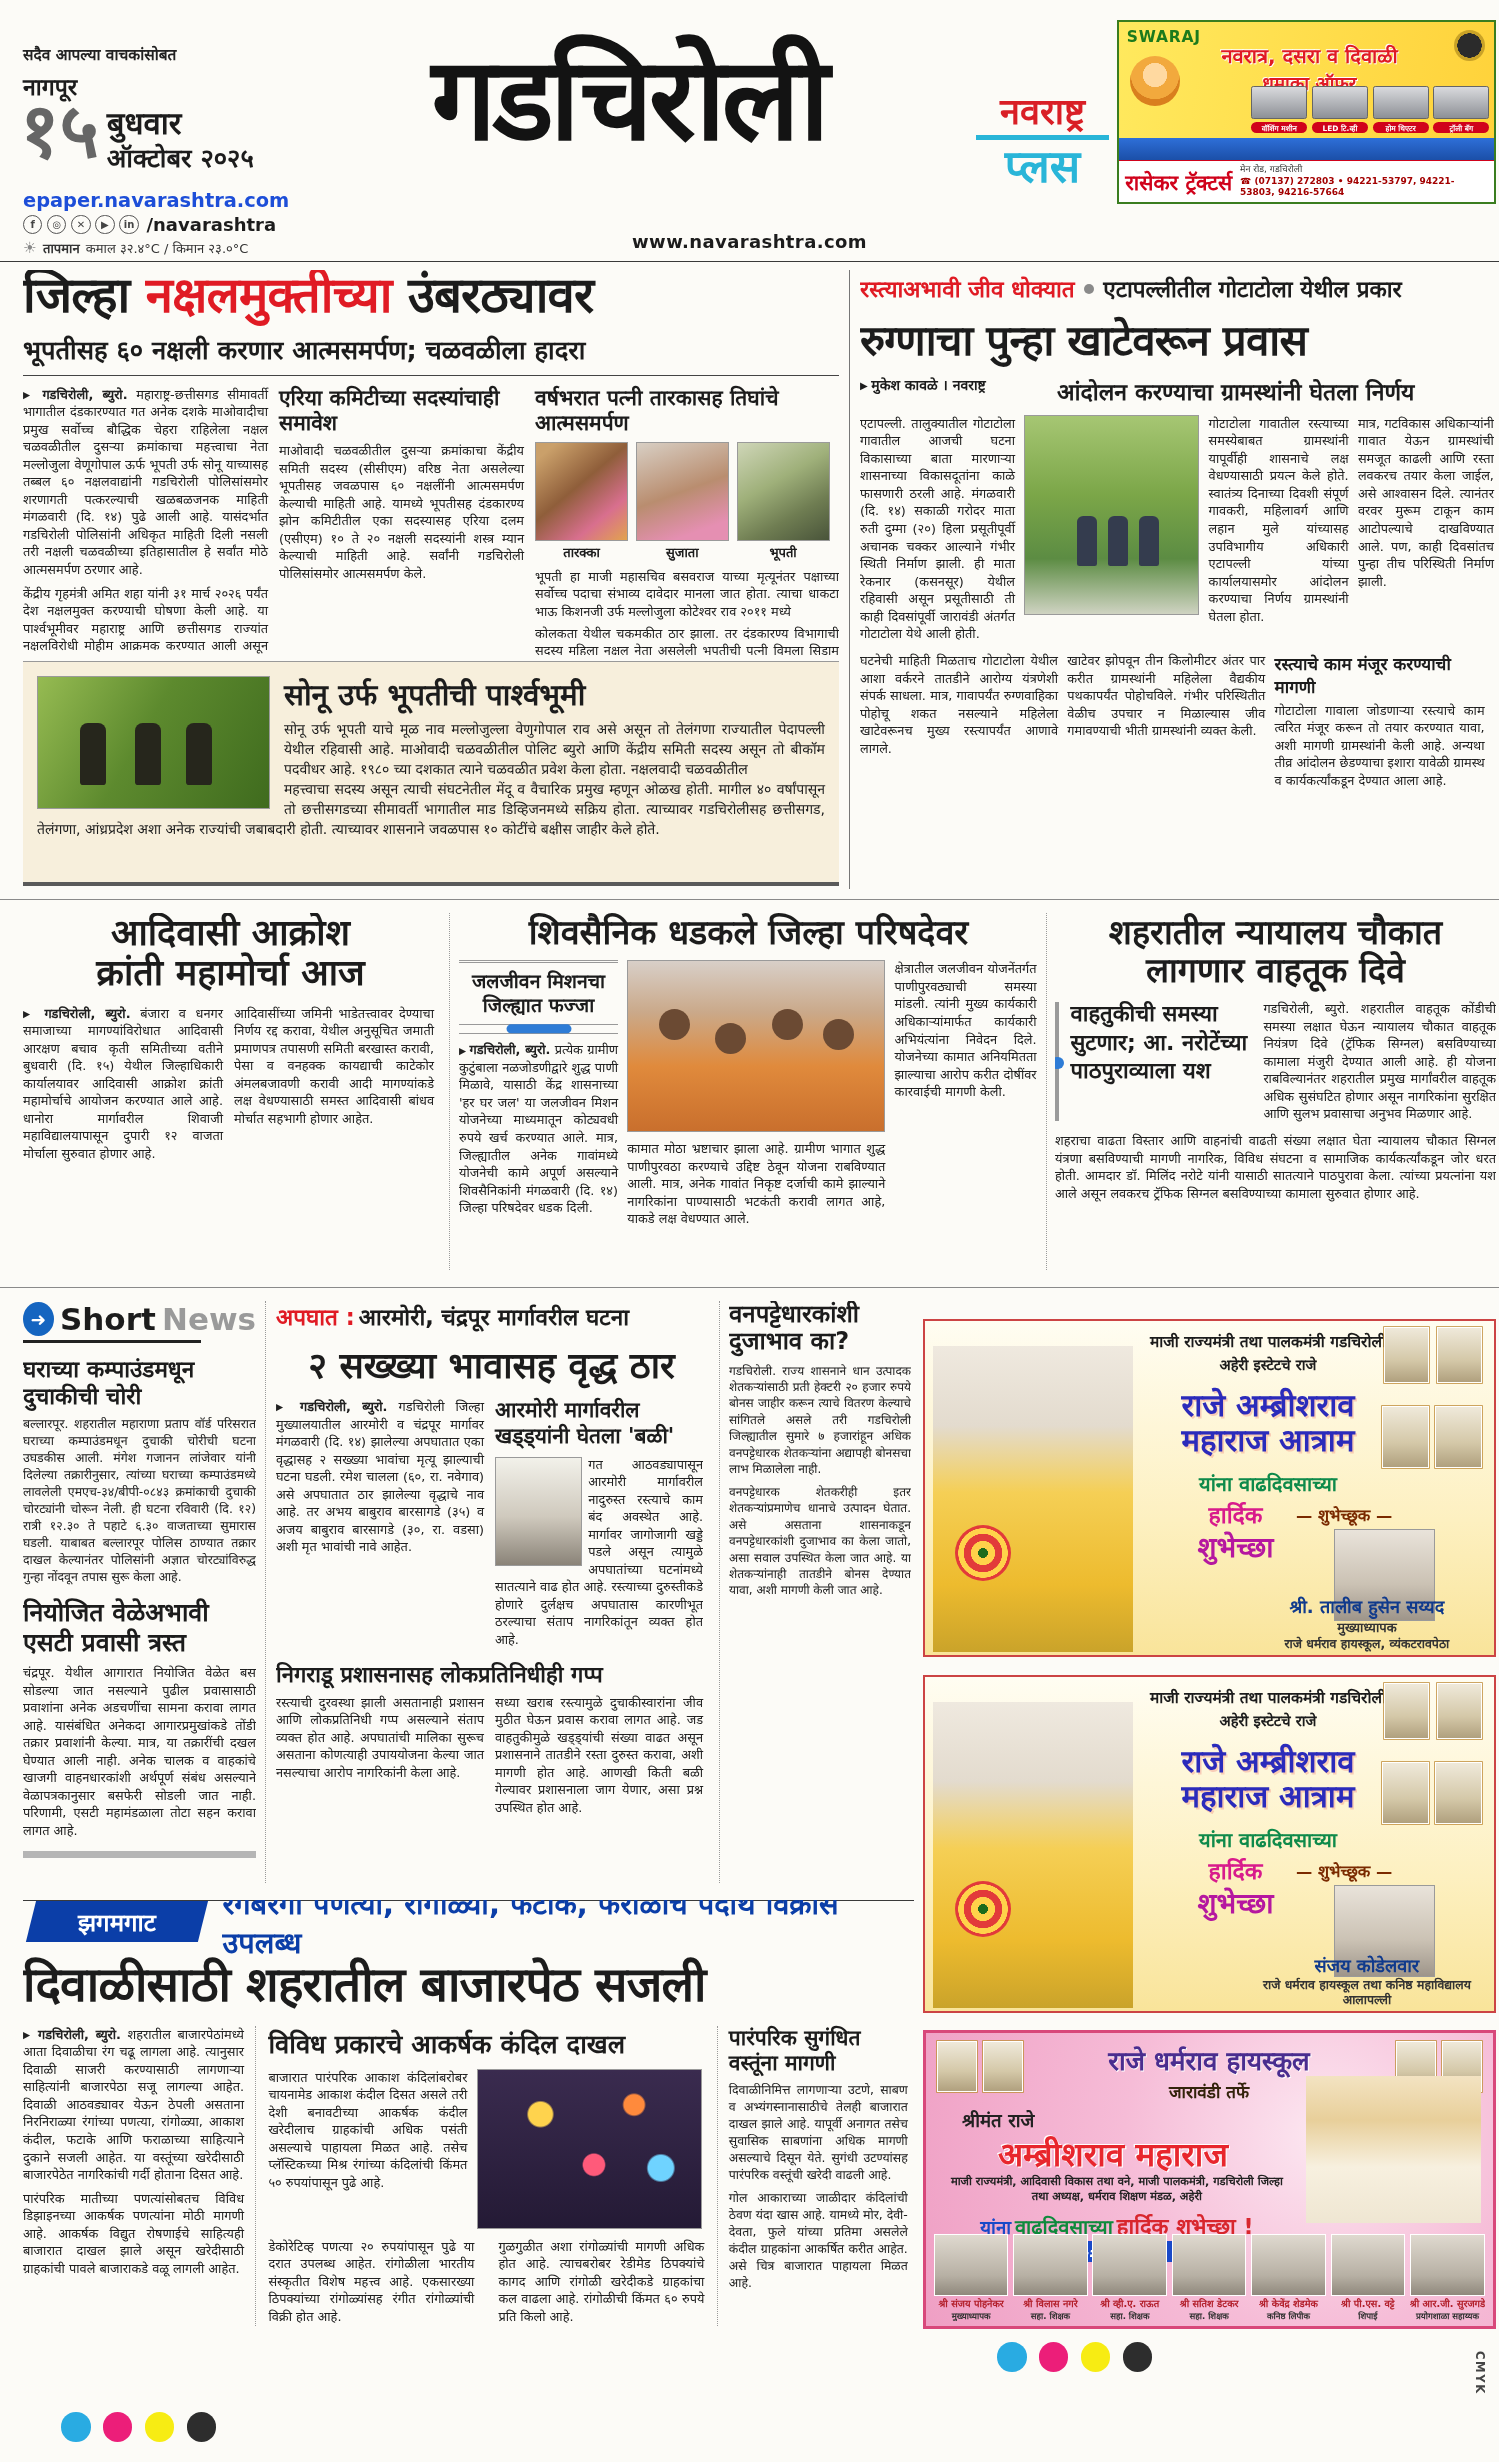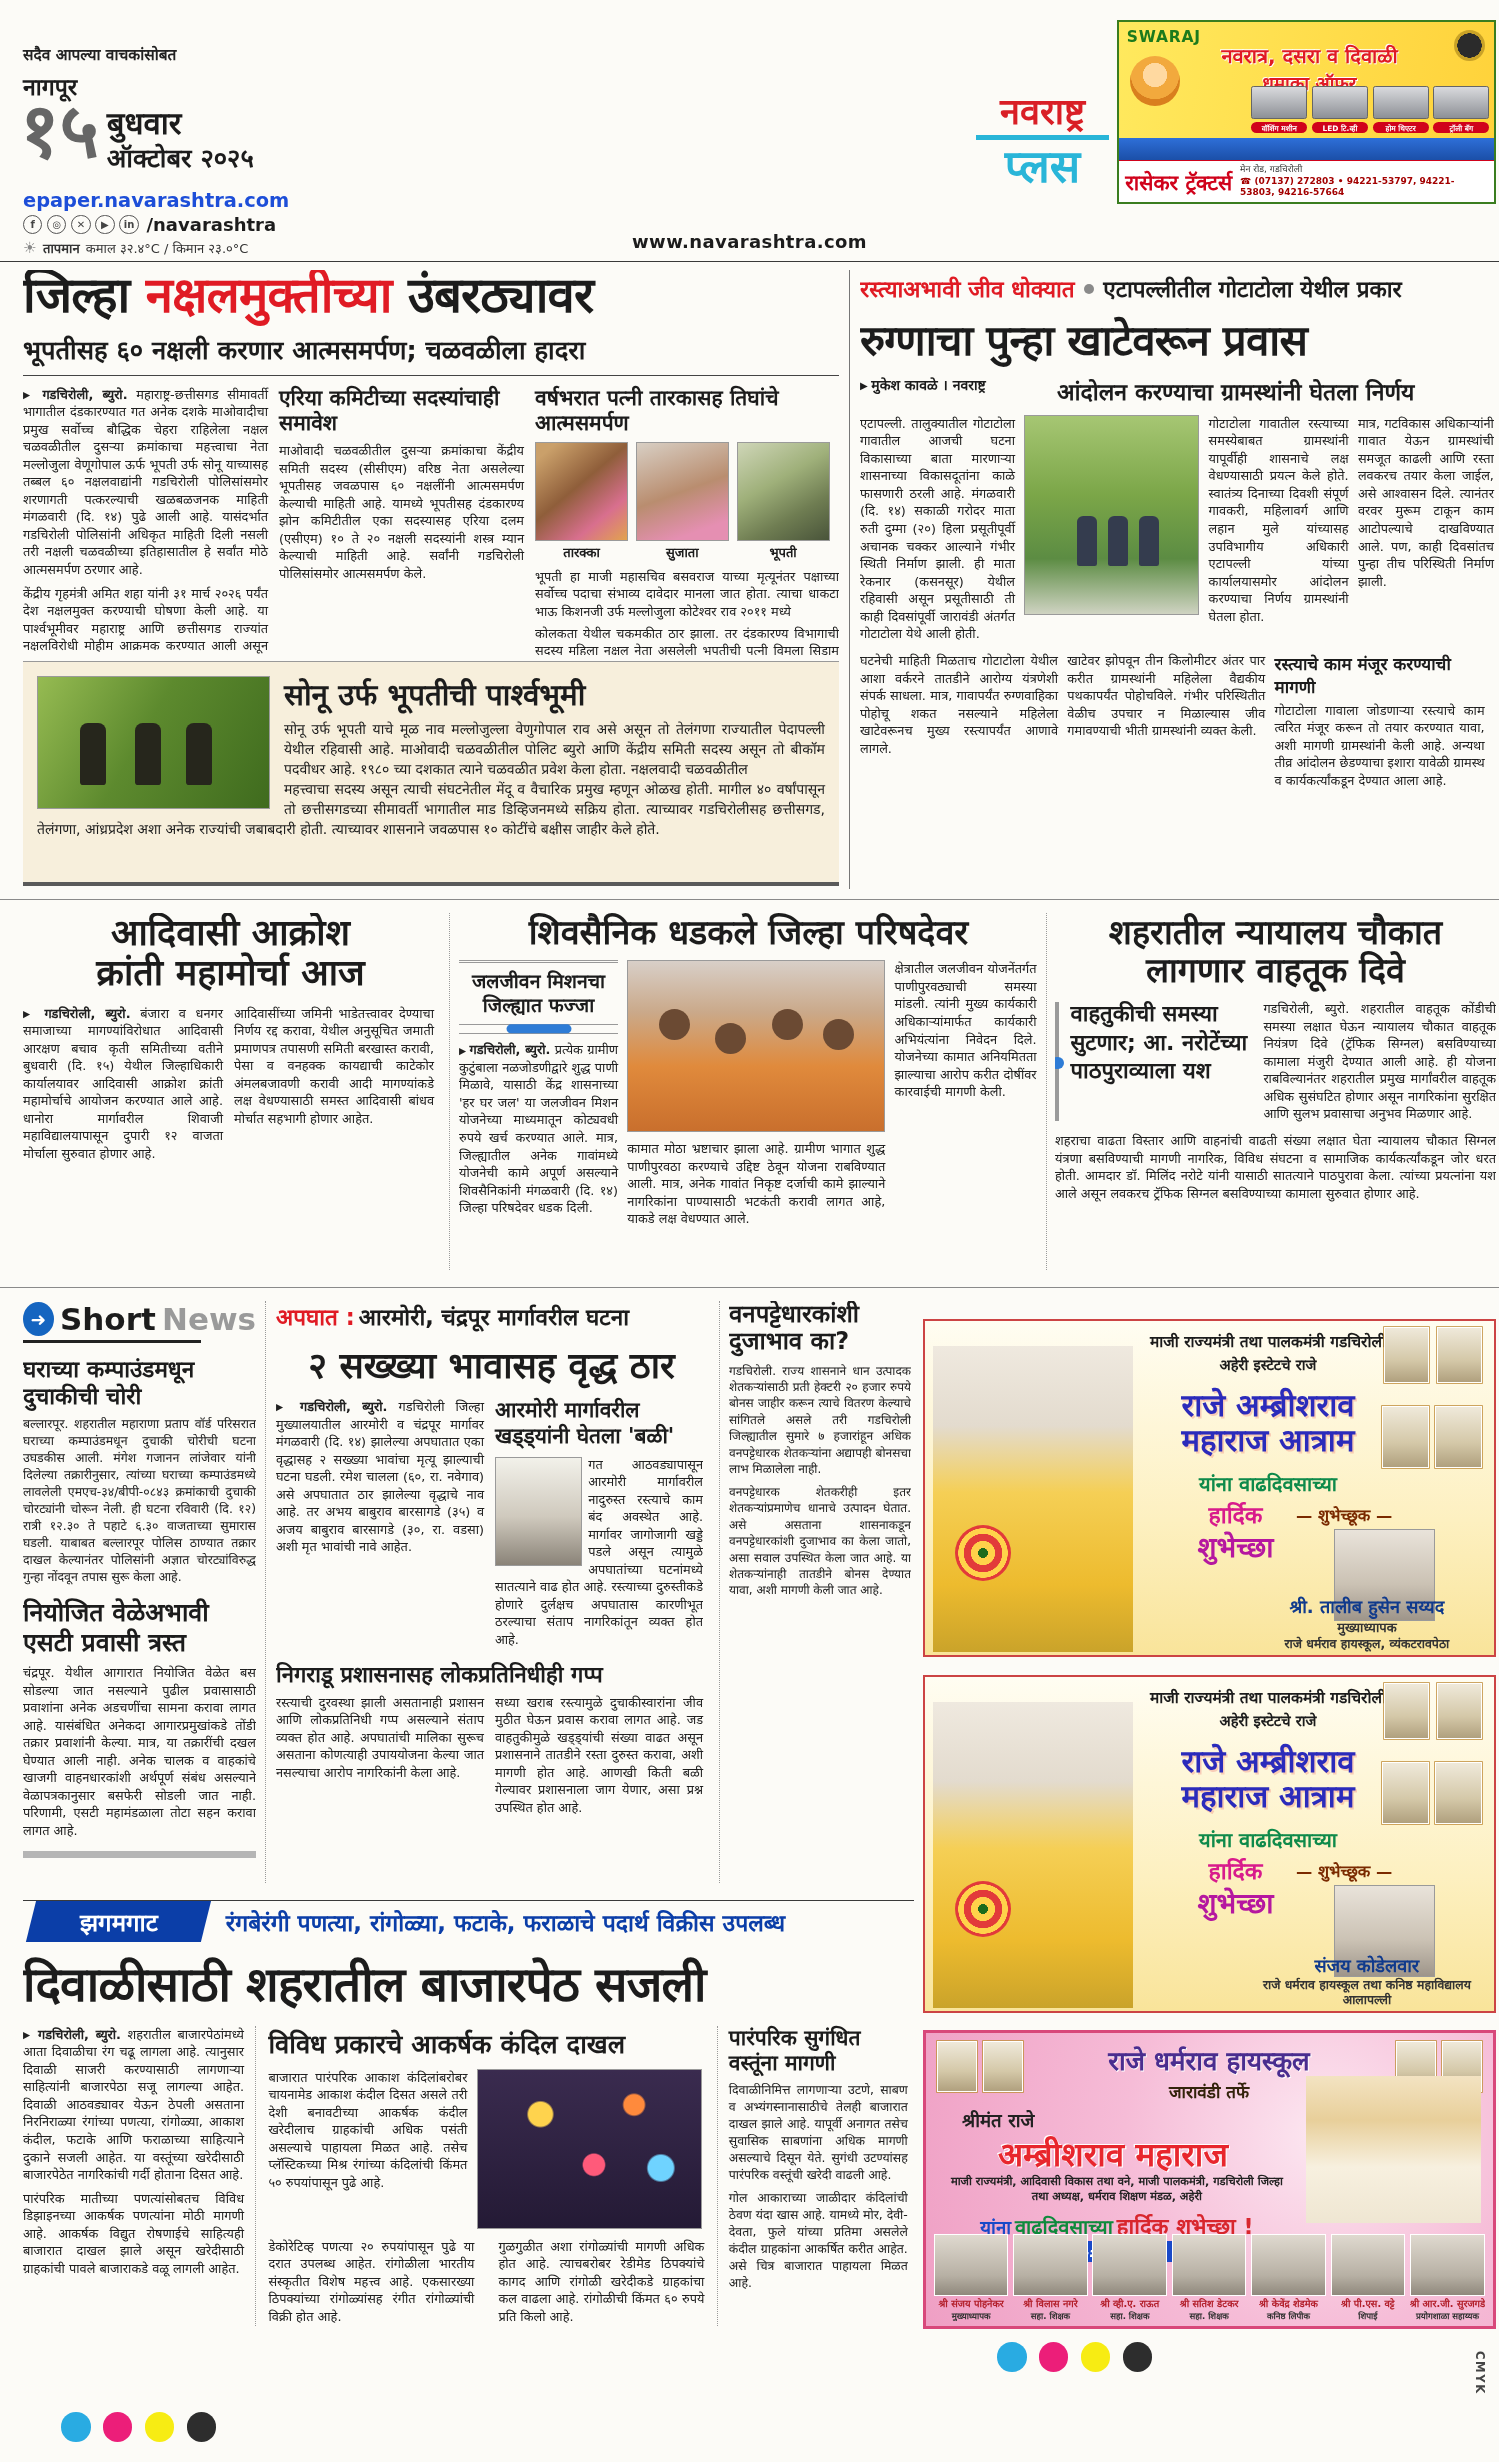--- a/index.html
+++ b/index.html
@@ -122,21 +122,21 @@
   .sc-ribbon{position:absolute;left:136px;top:208px;width:116px;text-align:center;background:#1a49c8;color:#fff;font-size:13px;font-weight:800;padding:1.6px 0;transform:skewX(-8deg)}
   .sc-staff{position:absolute;left:7.8px;right:7.8px;bottom:4.7px;display:flex;gap:4.7px}
   .sc-card{flex:1;text-align:center}
   .sc-card .ph{height:62px;border:1.6px solid #fff}
   .sc-sname{font-size:9.7px;font-weight:900;color:#b3202c;margin-top:1.6px;white-space:nowrap;overflow:hidden}
   .sc-srole{font-size:8.5px;font-weight:700;color:#333;white-space:nowrap;overflow:hidden}
   
   .dw-banner{display:flex;align-items:center;height:42px;border-top:1.6px solid #3a3a3a}
   .dw-label{width:175px;background:#0b3ea8;transform:skewX(-14deg);margin-left:7.8px;padding:3.9px 0;text-align:center}
   .dw-label span{display:inline-block;transform:skewX(14deg);color:#fff;font-size:24px;font-weight:900}
-  .dw-btext{margin-left:20px;color:#0b3ea8;font-size:23px;font-weight:900}
+  .dw-btext{margin-left:20px;color:#0b3ea8;font-size:29px;font-weight:900}
   .dw-hl{font-size:48px;font-weight:900;letter-spacing:-0.8px;margin-top:7.8px}
   .dw-sub1{font-size:25.6px;font-weight:900}
   .dw-sub2{font-size:21px;font-weight:900;line-height:1.2}
   
   .cdot{width:29.5px;height:29.5px;border-radius:50%;display:inline-block;margin-right:12.4px}
   .cmyk-v{writing-mode:vertical-rl;font-size:11.6px;font-weight:800;color:#444;letter-spacing:1.6px}
 </style>
 </head>
 <body>
 
@@ -159,20 +159,21 @@
     <span class="sic">▶</span>
     <span class="sic">in</span>
     <span class="handle">/navarashtra</span>
   </div>
   <div class="abs weather" style="left:23px;top:239px">
     <span style="font-size:15.5px;color:#888">☀</span>
     <span style="font-weight:700">तापमान</span>
     <span>कमाल ३२.४°C / किमान २३.०°C</span>
   </div>
 
+  <div class="abs masthead" style="left:287px;top:22px;width:683px">गडचिरोली</div>
 
   <div class="abs" style="left:976px;top:92px;width:133px;text-align:center">
     <div class="brand-top">नवराष्ट्र</div>
     <div class="brand-bar"></div>
     <div class="brand-bottom">प्लस</div>
   </div>
 
   <div class="abs swaraj" style="left:1117px;top:20px;width:379px">
     <div class="sw-y">
       <div class="sw-brand">SWARAJ</div>

